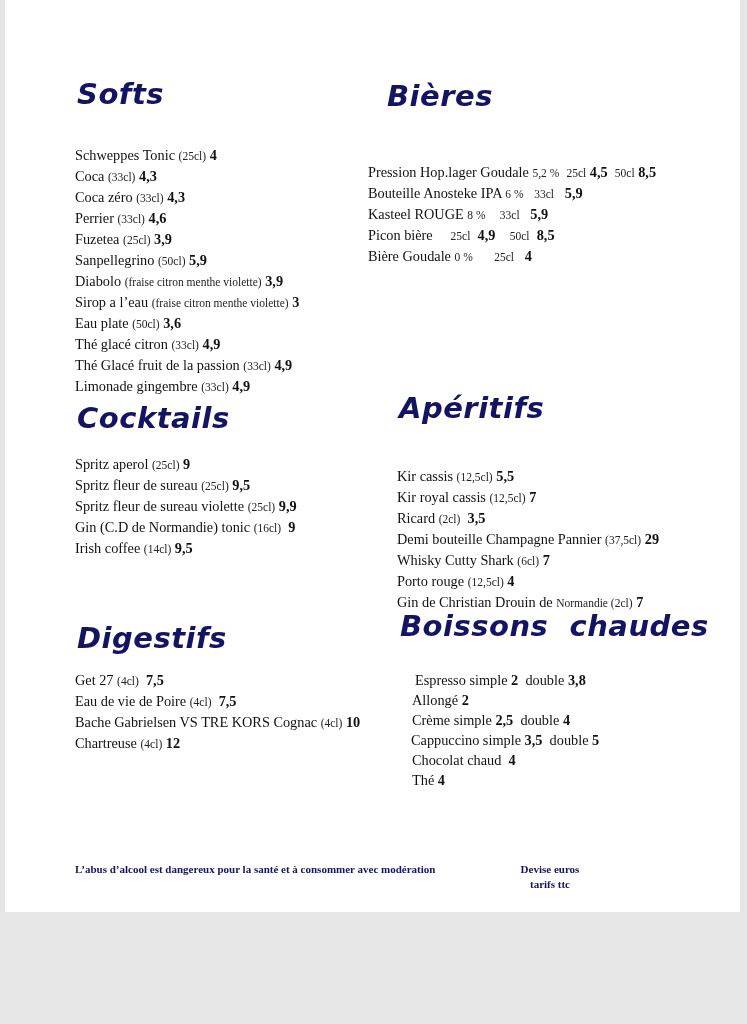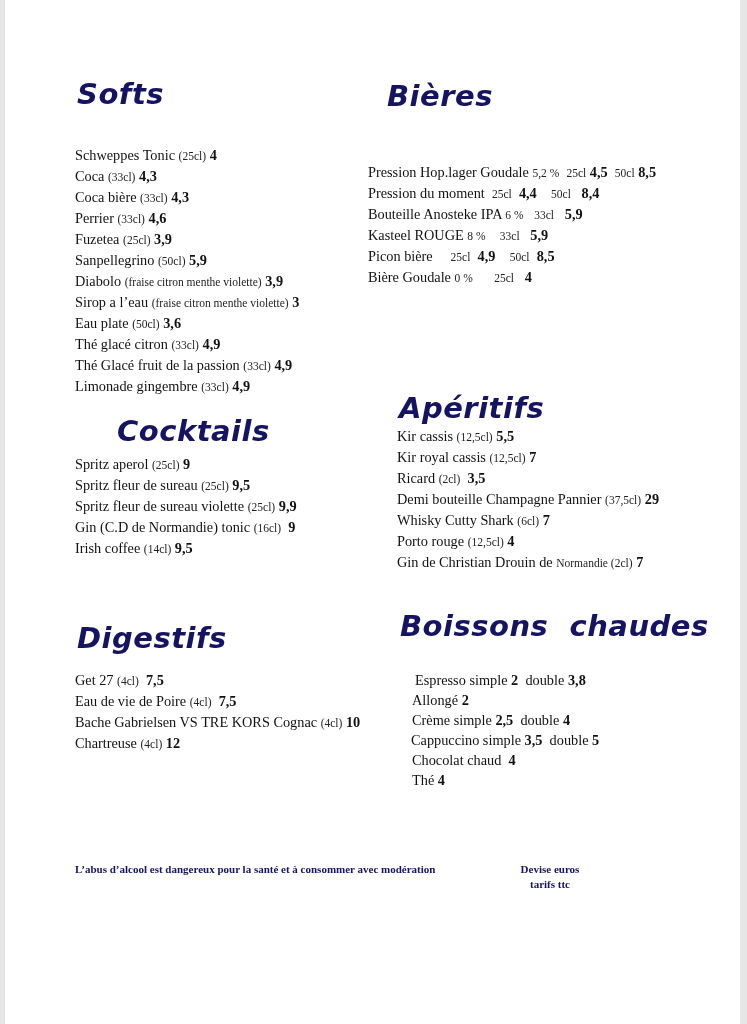--- a/index.html
+++ b/index.html
@@ -3,21 +3,21 @@
 <meta charset="utf-8">
 <style>
   html, body { margin: 0; padding: 0; }
   body {
     width: 747px; height: 1024px; overflow: hidden;
     background: #e6e6e6;
     font-family: "Liberation Serif", "DejaVu Serif", serif;
     color: #111;
   }
   .page {
-    position: absolute; left: 5px; top: 0; width: 735px; height: 1024px;
+    position: absolute; left: 5px; top: 0; width: 735px; height: 912px;
     background: #ffffff;
   }
   .heading {
     position: absolute;
     font-family: "DejaVu Sans", sans-serif;
     font-style: italic; font-weight: bold;
     color: #141462;
     font-size: 29px; letter-spacing: 0.5px;
     line-height: 1;
   }
@@ -32,53 +32,52 @@
 </style>
 </head>
 <body>
 
 <div class="page">
 
   <div class="heading" style="left:72px; top:80px;">Softs</div>
   <div class="list" style="left:70px; top:145px;">
     <div class="row"><span>Schweppes Tonic</span> <span class="sm">(25cl)</span> <span class="b">4</span></div>
     <div class="row"><span>Coca</span> <span class="sm">(33cl)</span> <span class="b">4,3</span></div>
-    <div class="row"><span>Coca bière</span> <span class="sm">(33cl)</span> <span class="b">4,3</span></div>
+    <div class="row"><span>Coca zéro</span> <span class="sm">(33cl)</span> <span class="b">4,3</span></div>
     <div class="row"><span>Perrier</span> <span class="sm">(33cl)</span> <span class="b">4,6</span></div>
     <div class="row"><span>Fuzetea</span> <span class="sm">(25cl)</span> <span class="b">3,9</span></div>
     <div class="row"><span>Sanpellegrino</span> <span class="sm">(50cl)</span> <span class="b">5,9</span></div>
     <div class="row"><span>Diabolo</span> <span class="sm">(fraise citron menthe violette)</span> <span class="b">3,9</span></div>
     <div class="row"><span>Sirop a l’eau</span> <span class="sm">(fraise citron menthe violette)</span> <span class="b">3</span></div>
     <div class="row"><span>Eau plate</span> <span class="sm">(50cl)</span> <span class="b">3,6</span></div>
     <div class="row"><span>Thé glacé citron</span> <span class="sm">(33cl)</span> <span class="b">4,9</span></div>
     <div class="row"><span>Thé Glacé fruit de la passion</span> <span class="sm">(33cl)</span> <span class="b">4,9</span></div>
     <div class="row"><span>Limonade gingembre</span> <span class="sm">(33cl)</span> <span class="b">4,9</span></div>
   </div>
 
   <div class="heading" style="left:382px; top:82px;">Bières</div>
   <div class="list" style="left:363px; top:162px;">
     <div class="row"><span>Pression Hop.lager Goudale</span> <span class="sm">5,2 %</span>&nbsp;&nbsp;<span class="sm">25cl</span> <span class="b">4,5</span>&nbsp;&nbsp;<span class="sm">50cl</span> <span class="b">8,5</span></div>
-    <div class="row"><span>Pression du moment</span>&nbsp;&nbsp;<span class="sm">25cl</span>&nbsp;&nbsp;<span class="b">4,4</span>&nbsp;&nbsp;&nbsp;&nbsp;<span class="sm">50cl</span>&nbsp;&nbsp;&nbsp;<span class="b">8,4</span></div>
     <div class="row"><span>Bouteille Anosteke IPA</span> <span class="sm">6 %</span>&nbsp;&nbsp;&nbsp;<span class="sm">33cl</span>&nbsp;&nbsp;&nbsp;<span class="b">5,9</span></div>
     <div class="row"><span>Kasteel ROUGE</span> <span class="sm">8 %</span>&nbsp;&nbsp;&nbsp;&nbsp;<span class="sm">33cl</span>&nbsp;&nbsp;&nbsp;<span class="b">5,9</span></div>
     <div class="row"><span>Picon bière</span>&nbsp;&nbsp;&nbsp;&nbsp;&nbsp;<span class="sm">25cl</span>&nbsp;&nbsp;<span class="b">4,9</span>&nbsp;&nbsp;&nbsp;&nbsp;<span class="sm">50cl</span>&nbsp;&nbsp;<span class="b">8,5</span></div>
     <div class="row"><span>Bière Goudale</span> <span class="sm">0 %</span>&nbsp;&nbsp;&nbsp;&nbsp;&nbsp;&nbsp;<span class="sm">25cl</span>&nbsp;&nbsp;&nbsp;<span class="b">4</span></div>
   </div>
 
-  <div class="heading" style="left:72px; top:417px;margin-left:40px;">Cocktails</div>
+  <div class="heading" style="left:72px; top:404px;">Cocktails</div>
   <div class="list" style="left:70px; top:454px;">
     <div class="row"><span>Spritz aperol</span> <span class="sm">(25cl)</span> <span class="b">9</span></div>
     <div class="row"><span>Spritz fleur de sureau</span> <span class="sm">(25cl)</span> <span class="b">9,5</span></div>
     <div class="row"><span>Spritz fleur de sureau violette</span> <span class="sm">(25cl)</span> <span class="b">9,9</span></div>
     <div class="row"><span>Gin (C.D de Normandie) tonic</span> <span class="sm">(16cl)</span>&nbsp; <span class="b">9</span></div>
     <div class="row"><span>Irish coffee</span> <span class="sm">(14cl)</span> <span class="b">9,5</span></div>
   </div>
 
   <div class="heading" style="left:394px; top:394px;">Apéritifs</div>
-  <div class="list" style="left:392px; top:426px;">
+  <div class="list" style="left:392px; top:466px;">
     <div class="row"><span>Kir cassis</span> <span class="sm">(12,5cl)</span> <span class="b">5,5</span></div>
     <div class="row"><span>Kir royal cassis</span> <span class="sm">(12,5cl)</span> <span class="b">7</span></div>
     <div class="row"><span>Ricard</span> <span class="sm">(2cl)</span>&nbsp; <span class="b">3,5</span></div>
     <div class="row"><span>Demi bouteille Champagne Pannier</span> <span class="sm">(37,5cl)</span> <span class="b">29</span></div>
     <div class="row"><span>Whisky Cutty Shark</span> <span class="sm">(6cl)</span> <span class="b">7</span></div>
     <div class="row"><span>Porto rouge</span> <span class="sm">(12,5cl)</span> <span class="b">4</span></div>
     <div class="row"><span>Gin de Christian Drouin de</span> <span class="sm">Normandie (2cl)</span> <span class="b">7</span></div>
   </div>
 
   <div class="heading" style="left:72px; top:612px;margin-top:12px;">Digestifs</div>

